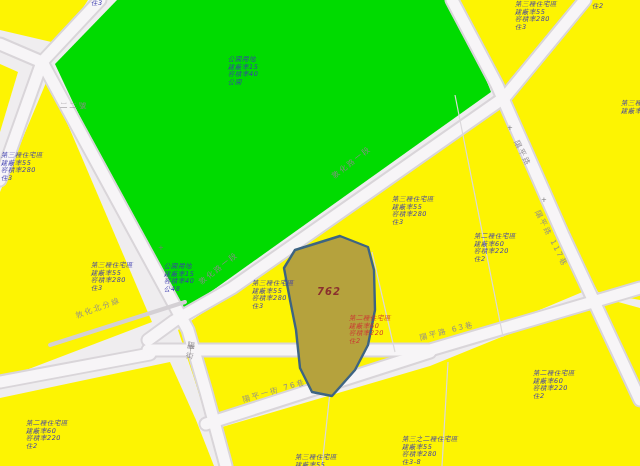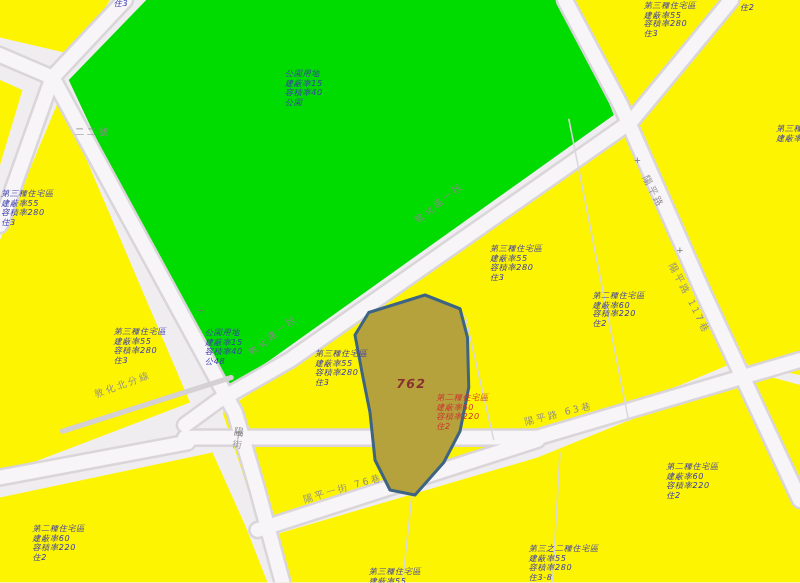--- a/index.html
+++ b/index.html
@@ -143,21 +143,21 @@
       </div>
       <div class="zlabel" style="left: 592px; top: 3px;">
         <div>住2</div>
       </div>
       <div class="zlabel" style="left: 533px; top: 370px;">
         <div>第二種住宅區</div>
         <div>建蔽率60</div>
         <div>容積率220</div>
         <div>住2</div>
       </div>
-      <div class="zlabel" style="left: 423px; top: 436px;">
+      <div class="zlabel" style="left: 402px; top: 436px;">
         <div>第三之二種住宅區</div>
         <div>建蔽率55</div>
         <div>容積率280</div>
         <div>住3-8</div>
       </div>
       <div class="zlabel" style="left: 295px; top: 454px;">
         <div>第三種住宅區</div>
         <div>建蔽率55</div>
       </div>
       <div class="zlabel" style="left: 621px; top: 100px;">
@@ -166,21 +166,21 @@
       </div>
       <div class="zlabel" style="left: 1px; top: 152px;">
         <div>第三種住宅區</div>
         <div>建蔽率55</div>
         <div>容積率280</div>
         <div>住3</div>
       </div>
       <div class="zlabel" style="left: 91px; top: 0px;">
         <div>住3</div>
       </div>
-      <div class="zlabel parcel" style="left: 317px; top: 304px;">
+      <div class="zlabel parcel" style="left: 317px; top: 288px;">
         <div>762</div>
       </div>
       <div class="rlabel" style="left: 333px; top: 172px; transform: rotate(-38deg);">敦化路一段</div>
       <div class="rlabel" style="left: 200px; top: 278px; transform: rotate(-38deg);">敦化路一段</div>
       <div class="rlabel" style="left: 516px; top: 136px; transform: rotate(63deg);">陽平路</div>
       <div class="rlabel" style="left: 537px; top: 206px; transform: rotate(63deg);">陽平路 117巷</div>
       <div class="rlabel" style="left: 420px; top: 333px; transform: rotate(-14deg);">陽平路 63巷</div>
       <div class="rlabel" style="left: 243px; top: 395px; transform: rotate(-16deg);">陽平一街 76巷</div>
       <div class="rlabel vertical" style="left: 187px; top: 336px; transform: rotate(8deg);">陽平一街</div>
       <div class="rlabel" style="left: 76px; top: 311px; transform: rotate(-20deg);">敦化北分線</div>

